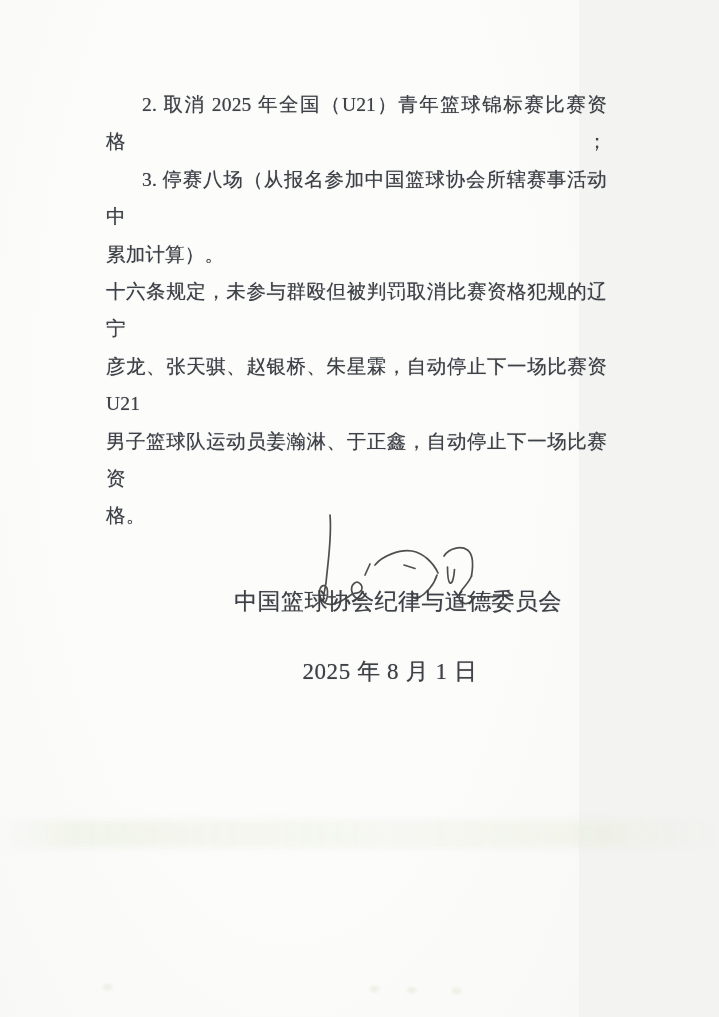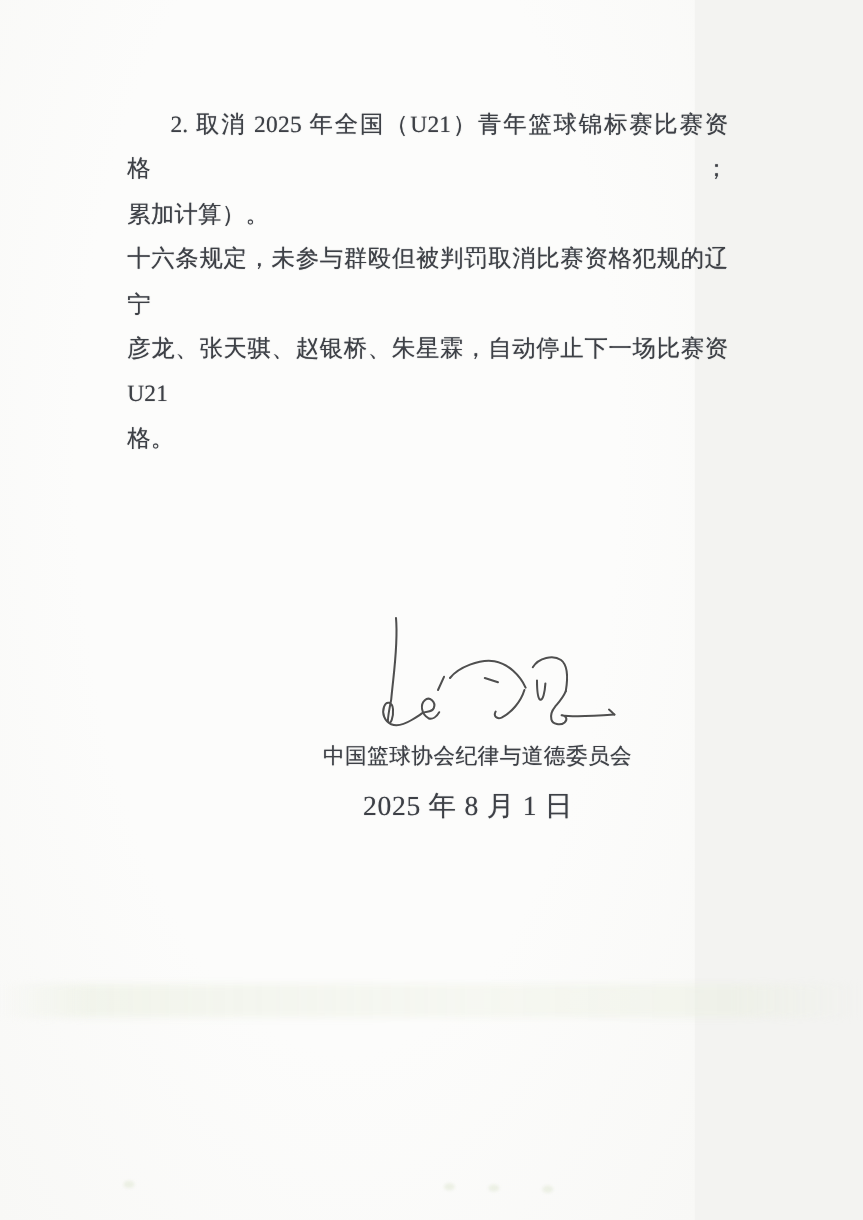--- a/index.html
+++ b/index.html
@@ -35,23 +35,23 @@
   }
   .indent{text-indent:36px;}
   
   .signature-svg{
     position:absolute;
     left:272px;top:503px;
     width:253px;height:118px;
   }
   .sig-committee{
     position:absolute;
-    left:398px;top:618px;
+    left:398px;top:586px;
     transform:translateX(-50%);
-    font-size:18px;
+    font-size:23px;
     letter-spacing:0.4px;
     white-space:nowrap;
     text-shadow:0 0 0.8px rgba(61,64,70,.6);
     font-family:Liberation Serif, serif;
   }
   .sig-date{
     position:absolute;
     left:390px;top:656px;
     transform:translateX(-50%);
     font-size:23px;
@@ -80,23 +80,25 @@
     pointer-events:none;
   }
 </style>
 </head>
 <body>
 
 <div class="page">
 
   <div class="doc-body">
     <div class="doc-line jfull indent">2. 取消 2025 年全国（U21）青年篮球锦标赛比赛资格；</div>
+    <div class="doc-line jfull indent">3. 停赛八场（从报名参加中国篮球协会所辖赛事活动中</div>
     <div class="doc-line">累加计算）。</div>
     <div class="doc-line jfull">十六条规定，未参与群殴但被判罚取消比赛资格犯规的辽宁</div>
     <div class="doc-line jfull">彦龙、张天骐、赵银桥、朱星霖，自动停止下一场比赛资 U21</div>
+    <div class="doc-line jfull">男子篮球队运动员姜瀚淋、于正鑫，自动停止下一场比赛资</div>
     <div class="doc-line">格。</div>
   </div>
 
   <svg class="signature-svg" viewBox="0 0 253 118" fill="none" xmlns="http://www.w3.org/2000/svg">
     <g stroke="#4f4f4f" stroke-width="1.7" stroke-linecap="round" stroke-linejoin="round" fill="none">
 
       <path d="M58,12 C60,34 56,58 54,80 C52.5,88 50.5,97 51.5,99
                C53.5,101 56,95 55.5,88 C55,82 50,80.5 48,86
                C46,91.5 48.5,98 54,100.5 C60,103 66,100 71,97
                C74.5,95 77,93.5 79.5,91.5

